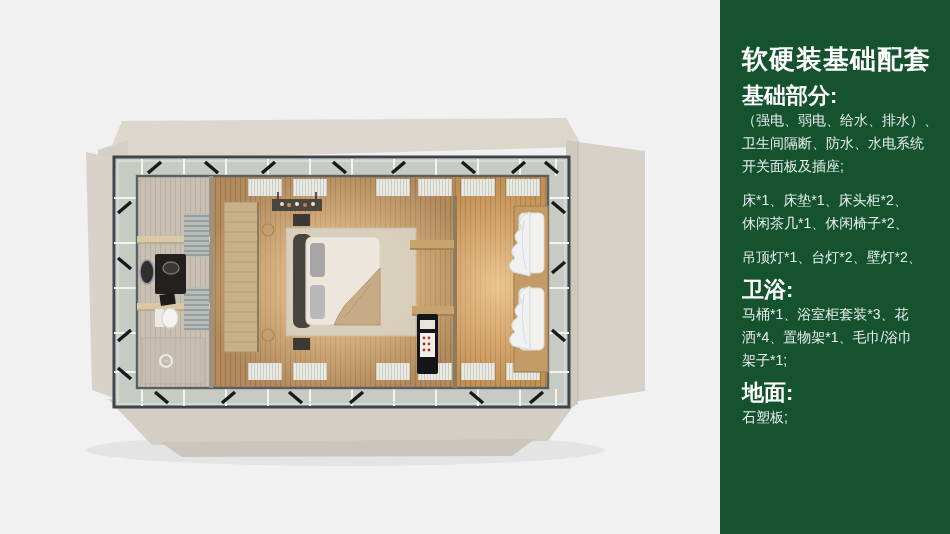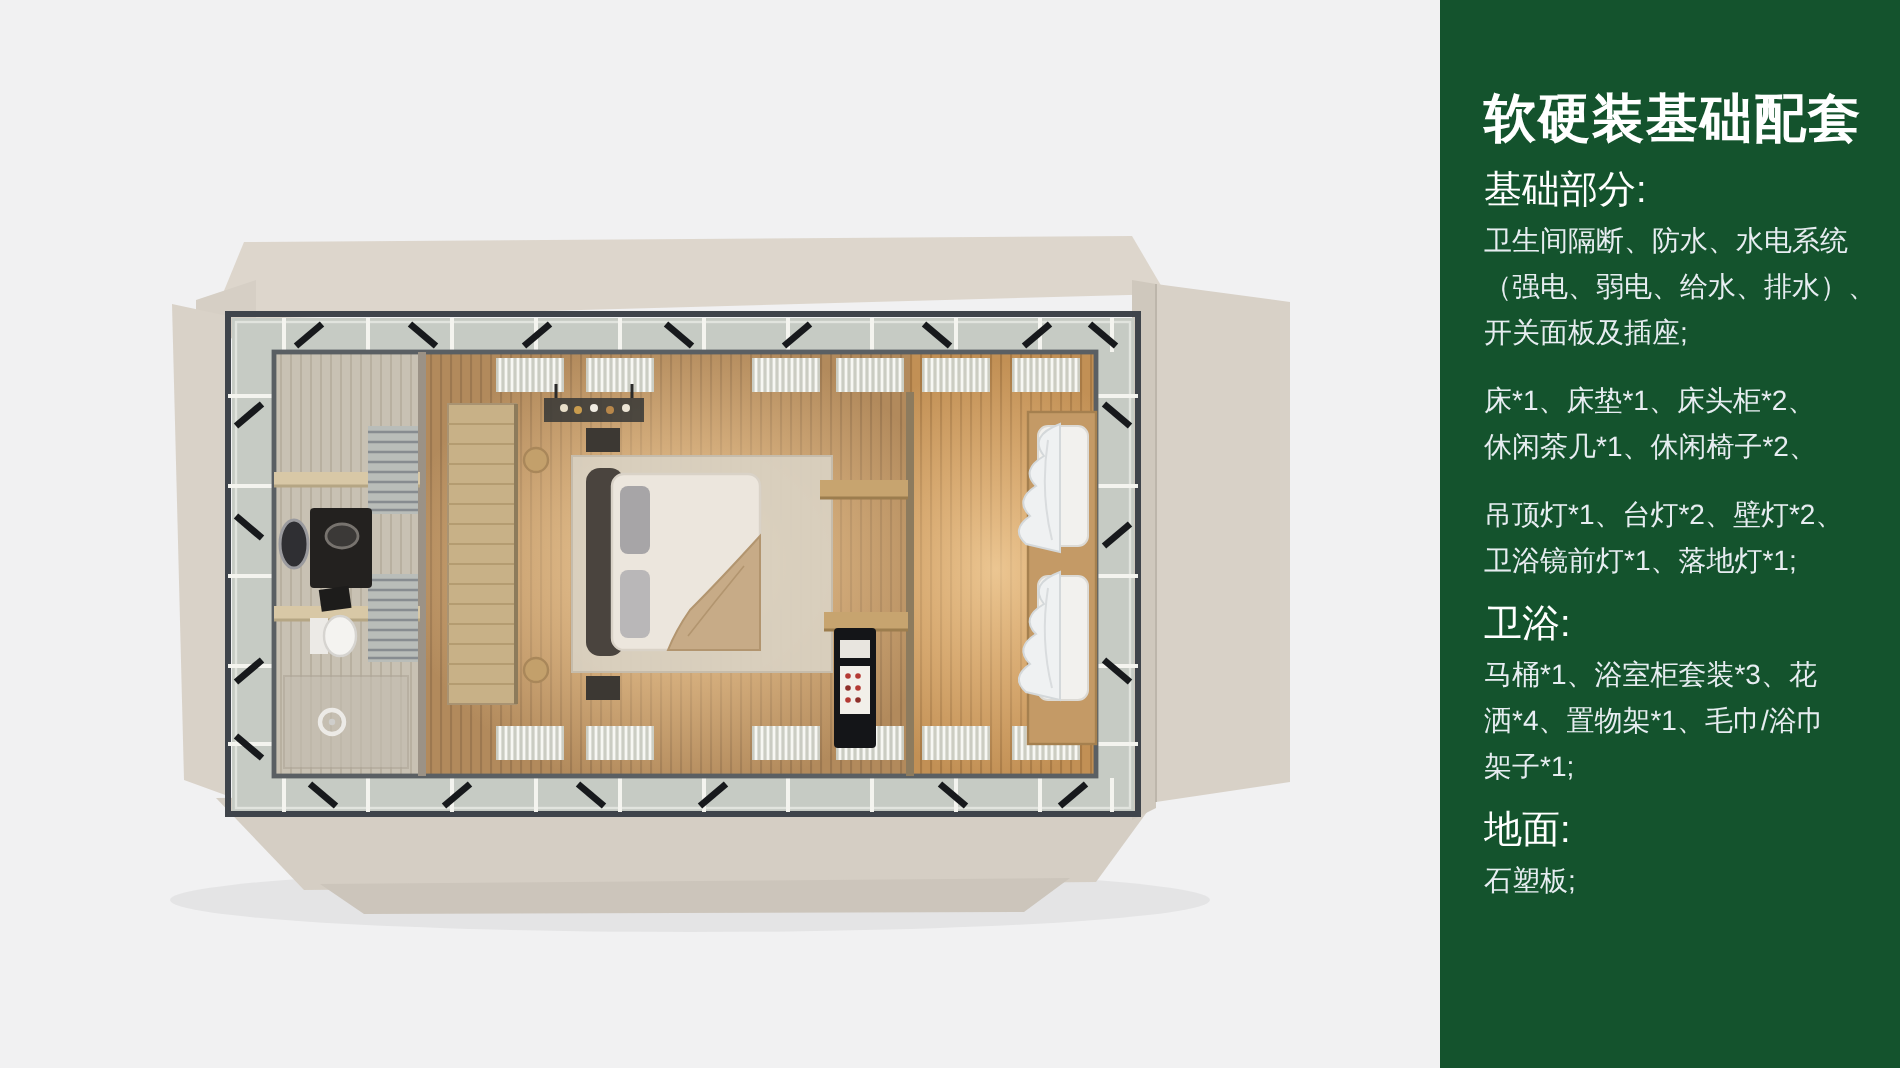--- a/index.html
+++ b/index.html
@@ -16,21 +16,21 @@
     box-sizing:border-box;padding:42px 14px 10px 22px;overflow:hidden;
     color:#eef2f4;
   }
   .sidebar .title{
     font-size:26px;font-weight:bold;color:#ffffff;letter-spacing:1px;
     line-height:34px;margin:0 0 10px 0;white-space:nowrap;
   }
   .section{margin-top:11px;}
   .section:first-of-type{margin-top:0;}
   .section .heading{
-    font-size:19px;font-weight:normal;color:#ffffff;line-height:20px;margin-bottom:3px;
+    font-size:22px;font-weight:bold;color:#ffffff;line-height:20px;margin-bottom:3px;
   }
   .section .line{
     font-size:14px;color:#e7edf1;line-height:23px;white-space:nowrap;
   }
 </style>
 </head>
 <body style="background: rgb(241, 241, 242);">
 
 <div class="stage">
 
@@ -301,33 +301,32 @@
       <path d="M524,294 q-4,26 2,50" fill="none" stroke="#d9dcde" stroke-width="1"></path>
     </g>
   </svg>
   </div>
 
   <aside class="sidebar" style="background-color: #14532d;">
     <h1 class="title">软硬装基础配套</h1>
 
     <div class="section">
       <div class="heading">基础部分:</div>
+      <div class="line">（强电、弱电、给水、排水）、</div>
       <div class="line">卫生间隔断、防水、水电系统</div>
-      <div class="line">（强电、弱电、给水、排水）、</div>
       <div class="line">开关面板及插座;</div>
     </div>
 
     <div class="section">
       <div class="line">床*1、床垫*1、床头柜*2、</div>
       <div class="line">休闲茶几*1、休闲椅子*2、</div>
     </div>
 
     <div class="section">
       <div class="line">吊顶灯*1、台灯*2、壁灯*2、</div>
-      <div class="line">卫浴镜前灯*1、落地灯*1;</div>
     </div>
 
     <div class="section">
       <div class="heading">卫浴:</div>
       <div class="line">马桶*1、浴室柜套装*3、花</div>
       <div class="line">洒*4、置物架*1、毛巾/浴巾</div>
       <div class="line">架子*1;</div>
     </div>
 
     <div class="section">

